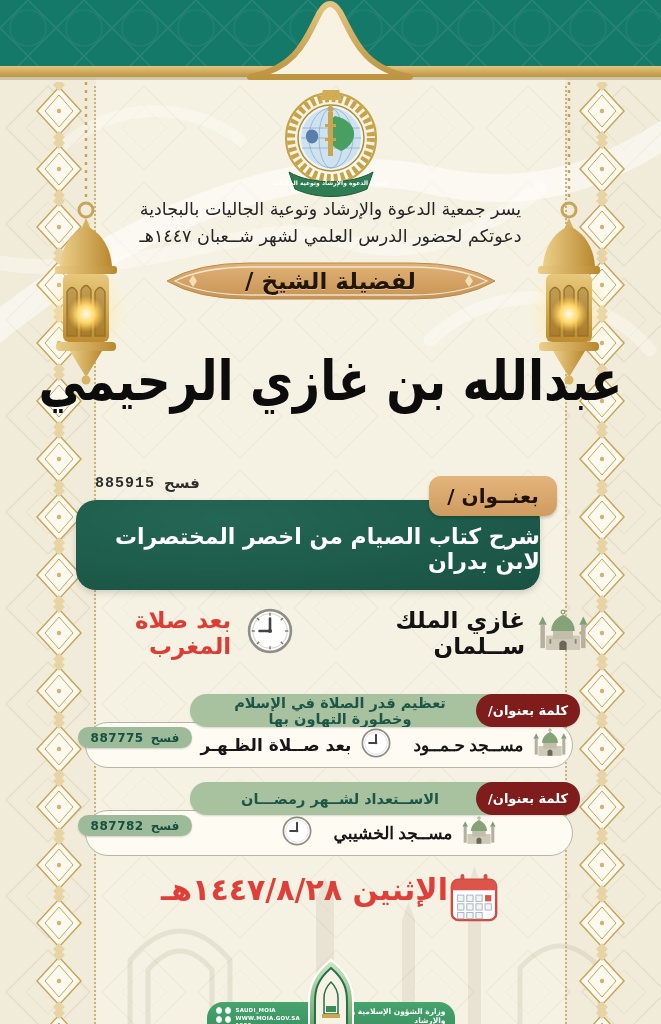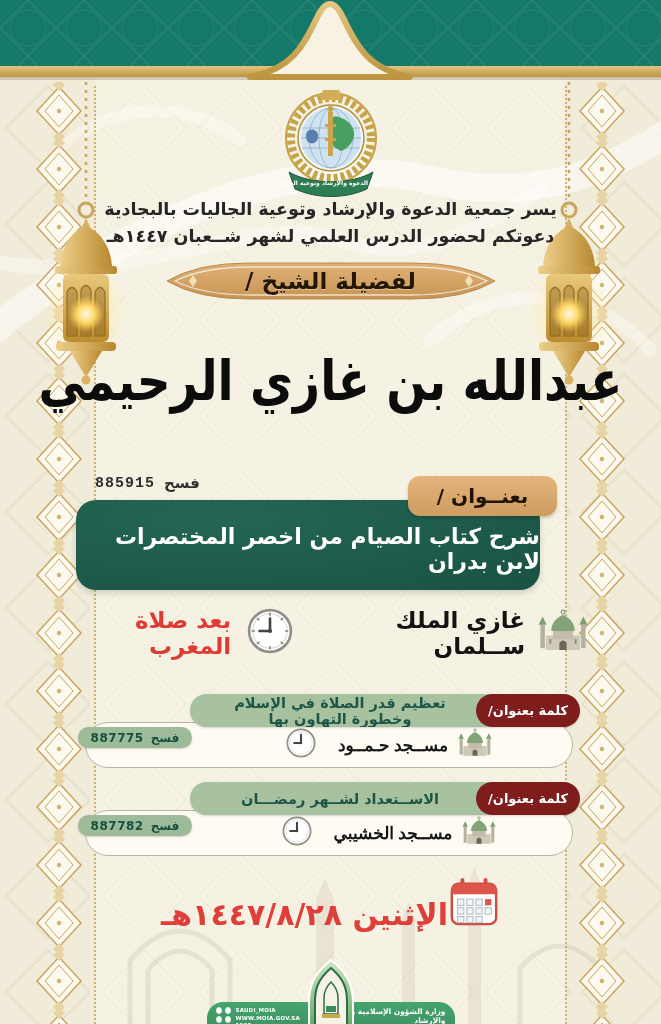--- a/index.html
+++ b/index.html
@@ -25,41 +25,41 @@
   
   .lantern{ position:absolute; z-index:2; width:92px; height:320px; top:74px; }
   .lantern.left{ left:40px; } .lantern.right{ right:46px; }
 
   
   .logo{ position:absolute; top:88px; left:50%; transform:translateX(-50%);
          width:122px; height:112px; z-index:4; }
 
   
   .intro{ position:absolute; top:196px; left:60px; right:60px; z-index:4;
-          text-align:center; font-weight:bold; font-size:17.5px;
+          text-align:center; font-weight:normal; font-size:17.5px;
           line-height:27px; color:#262626; }
 
   
   .sheikh-banner{ position:absolute; top:258px; left:50%; transform:translateX(-50%);
                   width:336px; height:46px; z-index:4; }
   .sheikh-banner .txt{ position:absolute; inset:0; display:flex; align-items:center;
                   justify-content:center; font-size:23px; font-weight:bold;
                   color:#241604; text-shadow:0 1px 0 rgba(255,255,255,.35); }
 
   .sheikh-name{ position:absolute; top:300px; left:20px; right:20px; height:160px;
                 z-index:4; display:flex; align-items:center; justify-content:center;
                 font-size:47px; font-weight:bold; color:#0c0c0c;
                 transform:scaleY(1.18); letter-spacing:-1px; }
 
   
   .permit-main{ position:absolute; top:474px; left:95px; z-index:6;
                 display:flex; direction:rtl; gap:9px; align-items:center;
                 font-size:15px; font-weight:bold; color:#2e2e2e; }
   .permit-main .num{ letter-spacing:1px;font-family:Liberation Mono, monospace; }
-  .title-tab{ position:absolute; top:476px; right:104px; width:149px; height:40px;
+  .title-tab{ position:absolute; top:476px; right:104px; width:128px; height:40px;
               z-index:6; background:linear-gradient(#e3b47c,#cf9c60);
               border-radius:12px; display:flex; align-items:center; justify-content:center;
               font-size:20px; font-weight:bold; color:#201204;
               box-shadow:0 2px 3px rgba(0,0,0,.18); }
   .lesson-box{ position:absolute; top:500px; left:76px; width:464px; height:90px;
                z-index:5; border-radius:20px; color:#fff;
                background:radial-gradient(ellipse at 30% 20%, #246655 0%, #1d5a49 60%, #1a5242 100%);
                display:flex; align-items:center; justify-content:center;
                font-size:22px; font-weight:bold; padding-top:8px;
                box-shadow:0 3px 6px rgba(0,0,0,.15); }
@@ -92,21 +92,21 @@
   .entry-time{ font-size:17px; font-weight:bold; color:#161616; }
   .permit-pill{ position:absolute; left:0; top:33px; width:114px; height:21px;
                 background:#9dbb98; border-radius:11px; display:flex; direction:rtl;
                 align-items:center; justify-content:center; gap:7px; z-index:2;
                 font-size:12px; font-weight:bold; color:#17503f;
                 box-shadow:0 1px 2px rgba(0,0,0,.18); }
   .permit-pill .num{ letter-spacing:.5px; }
 
   
   .date-row{ position:absolute; top:872px; left:0; right:0; height:60px; z-index:4;
-             display:flex; direction:rtl; align-items:flex-end; justify-content:center; }
+             display:flex; direction:rtl; align-items:flex-start; justify-content:center; }
   .date-text{ font-size:30px; font-weight:bold; color:#df3f38; }
 
   
   .footer-banner{ position:absolute; top:1002px; left:50%; transform:translateX(-50%);
                   width:248px; height:60px; z-index:5; background:linear-gradient(#46a46e,#2f7d51);
                   border-radius:16px 16px 0 0; display:flex; direction:ltr;
                   justify-content:space-between; padding:5px 9px 0 9px; }
   .social{ display:flex; gap:4px; }
   .social .icons{ display:grid; grid-template-columns:7px 7px; grid-auto-rows:7px; gap:2px; }
   .social .dot{ width:6.5px; height:6.5px; border-radius:50%; background:#fff;
@@ -372,20 +372,21 @@
       <span class="entry-mosque">مســجد حـمــود</span>
       <span class="clock">
         <svg width="30" height="30" viewBox="0 0 44 44">
           <circle cx="22" cy="22" r="20" fill="#fff" stroke="#8f8f87" stroke-width="2.5"></circle>
           <circle cx="22" cy="22" r="16.5" fill="none" stroke="#d8d8d0" stroke-width="1"></circle>
           <line x1="22" y1="22" x2="22" y2="10" stroke="#444" stroke-width="3" stroke-linecap="round"></line>
           <line x1="22" y1="22" x2="12" y2="22" stroke="#444" stroke-width="3" stroke-linecap="round"></line>
           <circle cx="22" cy="22" r="2" fill="#444"></circle>
         </svg>
       </span>
+      <span class="entry-time">بعد صــلاة الظـهـر</span>
     </div>
     <div class="permit-pill">
       <span>فسح</span>
       <span class="num">887775</span>
     </div>
   </div>
 
   <div class="entry" style="top:782px">
     <div class="entry-header">
       <span class="entry-tag">كلمة بعنوان/</span>

